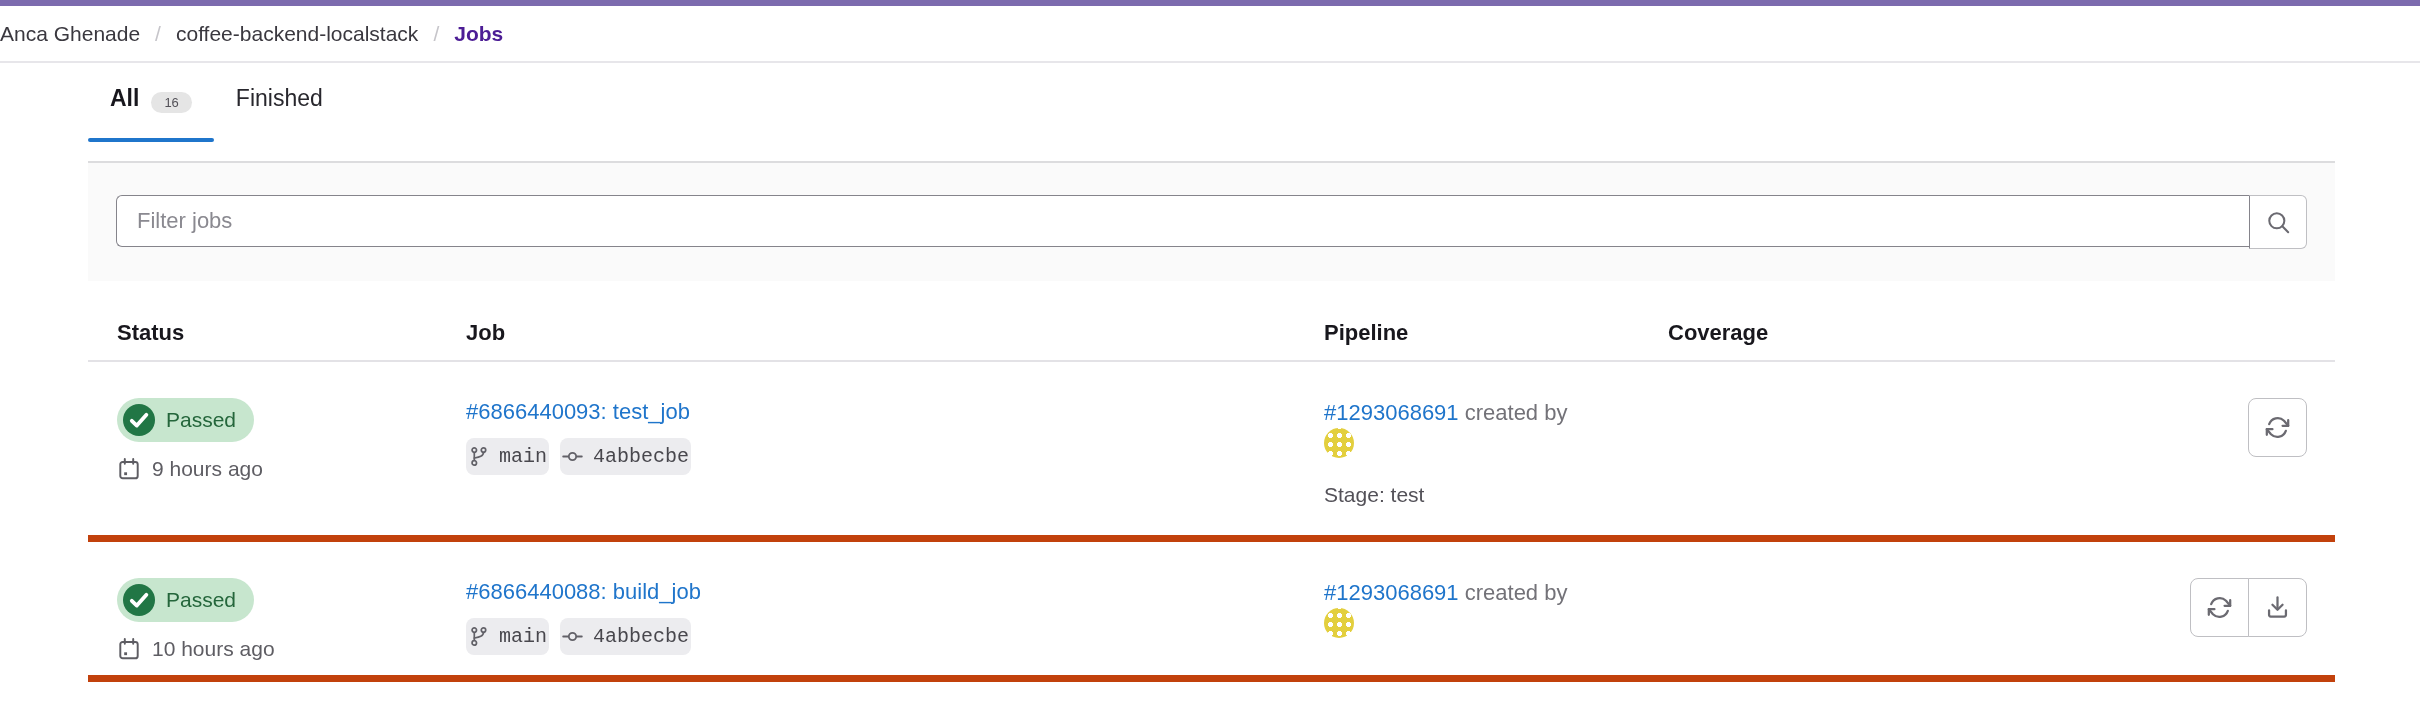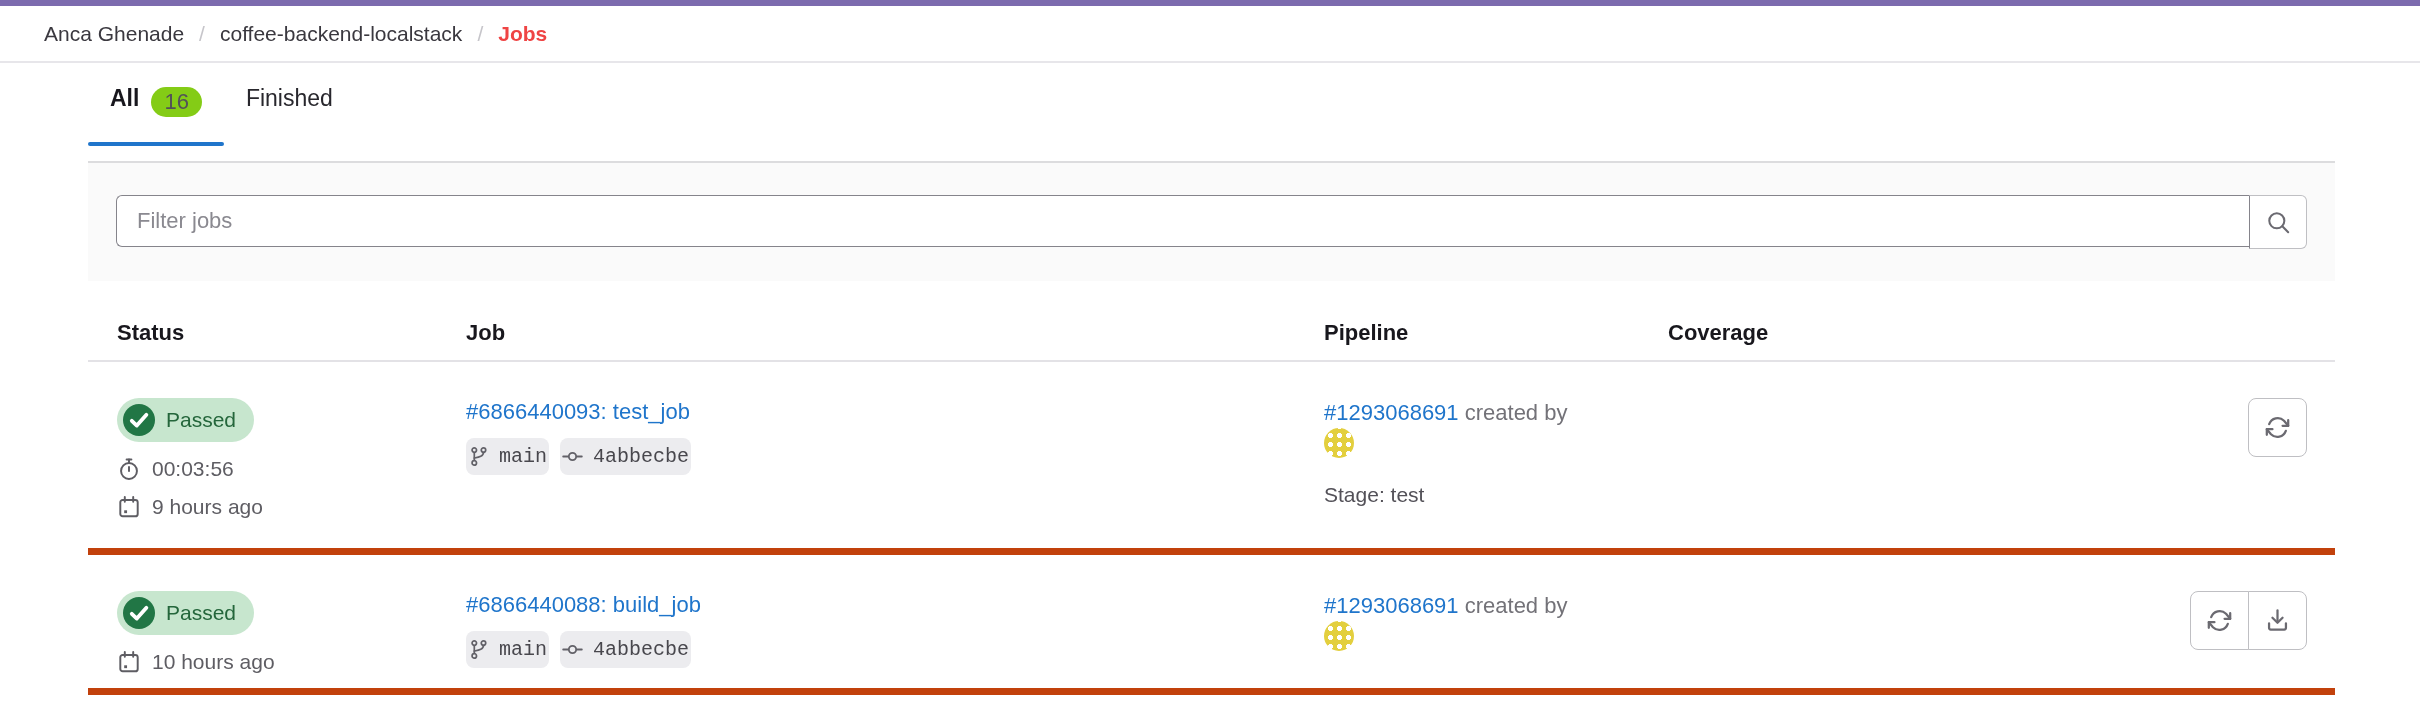--- a/index.html
+++ b/index.html
@@ -12,27 +12,27 @@
   }
   svg { display: block; }
 
   
   .top-strip { height: 6px; background: #7c6bae; }
 
   
   .crumb-bar {
     height: 57px;
     display: flex; align-items: center;
-    padding-left: 44px; gap: 15px;
+    gap: 15px;
     border-bottom: 2px solid #e7e6ea;
     font-size: 21px;
   }
   .crumb-link { color: #3a383f; cursor: pointer; }
   .crumb-sep { color: #c6c5ca; }
-  .crumb-current { font-weight: 700; color: #ef4444; }
+  .crumb-current { font-weight: 700; color: #4c1d95; }
 
   
   .page { margin: 0 85px 0 88px; }
 
   
   .tabs-row {
     display: flex; align-items: center;
     height: 100px;
     border-bottom: 2px solid #dcdcde;
   }
@@ -43,22 +43,22 @@
     display: flex; align-items: center; gap: 12px;
     cursor: pointer;
   }
   .tab.active { font-weight: 700; color: #18171d; }
   .tab.active::after {
     content: "";
     position: absolute; left: 0; right: 0; bottom: -2px;
     height: 4px; background: #1f75cb; border-radius: 2px;
   }
   .tab-badge {
-    background: #84cc16; color: #535158;
-    font-size: 22px; font-weight: 400;
+    background: #e5e5e5; color: #535158;
+    font-size: 13px; font-weight: 400;
     border-radius: 16px; padding: 4px 13px;
     line-height: 1;
     margin-top: 7px;
   }
 
   
   .filter-panel { background: #fafafa; padding: 32px 28px; }
   .input-group { display: flex; width: 100%; }
   .filter-input {
     flex: 1; height: 52px;
@@ -203,29 +203,20 @@
     <div class="col-status-pad">
       <span class="status-badge">
         <svg width="32" height="32" viewBox="0 0 16 16">
           <circle cx="8" cy="8" r="8" fill="#217645"></circle>
           <path d="M4.4 8.4 L6.9 10.8 L11.7 5.4" stroke="#fff" stroke-width="1.9" fill="none" stroke-linecap="round" stroke-linejoin="round"></path>
         </svg>
         <span>Passed</span>
       </span>
       <div class="meta-line">
         <svg width="24" height="24" viewBox="0 0 16 16" fill="none" stroke="currentColor" stroke-width="1.3" stroke-linecap="round">
-          <circle cx="8" cy="9.3" r="5.3"></circle>
-          <path d="M8 9.3 V6.6"></path>
-          <path d="M6.4 1.6 h3.2"></path>
-          <path d="M8 1.6 v2.4"></path>
-        </svg>
-        <span>00:03:56</span>
-      </div>
-      <div class="meta-line">
-        <svg width="24" height="24" viewBox="0 0 16 16" fill="none" stroke="currentColor" stroke-width="1.3" stroke-linecap="round">
           <rect x="2.2" y="3.3" width="11.6" height="10.9" rx="1.6"></rect>
           <path d="M5.2 1.3 v3.2 M10.8 1.3 v3.2"></path>
           <rect x="4.8" y="10.2" width="1.9" height="1.9" fill="currentColor" stroke="none"></rect>
         </svg>
         <span>9 hours ago</span>
       </div>
     </div>
 
     <div>
       <a class="job-link">#6866440093: test_job</a>

